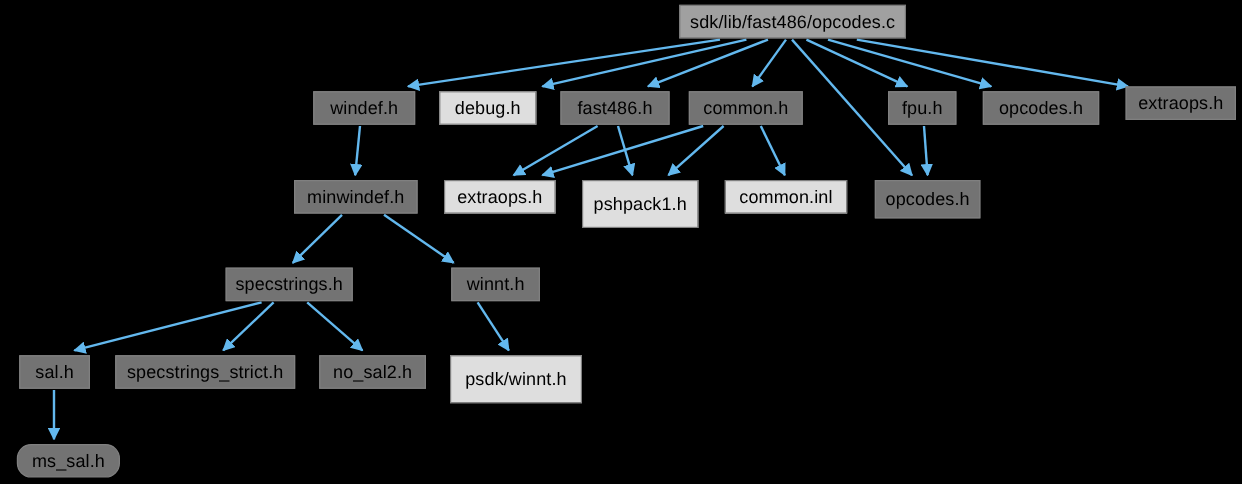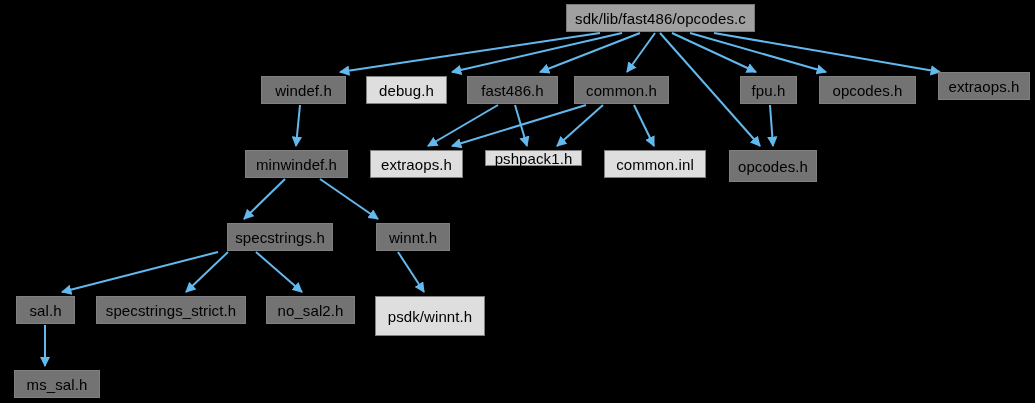--- a/index.html
+++ b/index.html
@@ -97,44 +97,44 @@
       </div>
       <div class="node white" style="left: 938px; top: 72px; width: 92px; height: 28px;">
         <span class="node-label">extraops.h</span>
       </div>
       <div class="node white" style="left: 245px; top: 150px; width: 103px; height: 28px;">
         <span class="node-label">minwindef.h</span>
       </div>
       <div class="node gray" style="left: 370px; top: 150px; width: 93px; height: 28px;">
         <span class="node-label">extraops.h</span>
       </div>
-      <div class="node gray" style="left: 485px; top: 150px; width: 97px; height: 16px;">
+      <div class="node gray" style="left: 485px; top: 150px; width: 97px; height: 40px;">
         <span class="node-label">pshpack1.h</span>
       </div>
       <div class="node gray" style="left: 604px; top: 150px; width: 102px; height: 28px;">
         <span class="node-label">common.inl</span>
       </div>
       <div class="node white" style="left: 729px; top: 150px; width: 88px; height: 32px;">
         <span class="node-label">opcodes.h</span>
       </div>
-      <div class="node white" style="left: 188px; top: 223px; width: 106px; height: 28px; margin-left: 39px;">
+      <div class="node white" style="left: 188px; top: 223px; width: 106px; height: 28px;">
         <span class="node-label">specstrings.h</span>
       </div>
       <div class="node white" style="left: 376px; top: 223px; width: 74px; height: 28px;">
         <span class="node-label">winnt.h</span>
       </div>
       <div class="node white" style="left: 16px; top: 296px; width: 59px; height: 28px;">
         <span class="node-label">sal.h</span>
       </div>
       <div class="node white" style="left: 96px; top: 296px; width: 150px; height: 28px;">
         <span class="node-label">specstrings_strict.h</span>
       </div>
       <div class="node white" style="left: 266px; top: 296px; width: 89px; height: 28px;">
         <span class="node-label">no_sal2.h</span>
       </div>
       <div class="node gray" style="left: 375px; top: 296px; width: 110px; height: 40px;">
         <span class="node-label">psdk/winnt.h</span>
       </div>
-      <div class="node white" style="left: 14px; top: 370px; width: 86px; height: 28px;">
+      <div class="node white" style="left: 14px; top: 370px; width: 86px; height: 28px; border-radius: 12px;">
         <span class="node-label">ms_sal.h</span>
       </div>
     </div>
 </div>
 
 </body></html>

